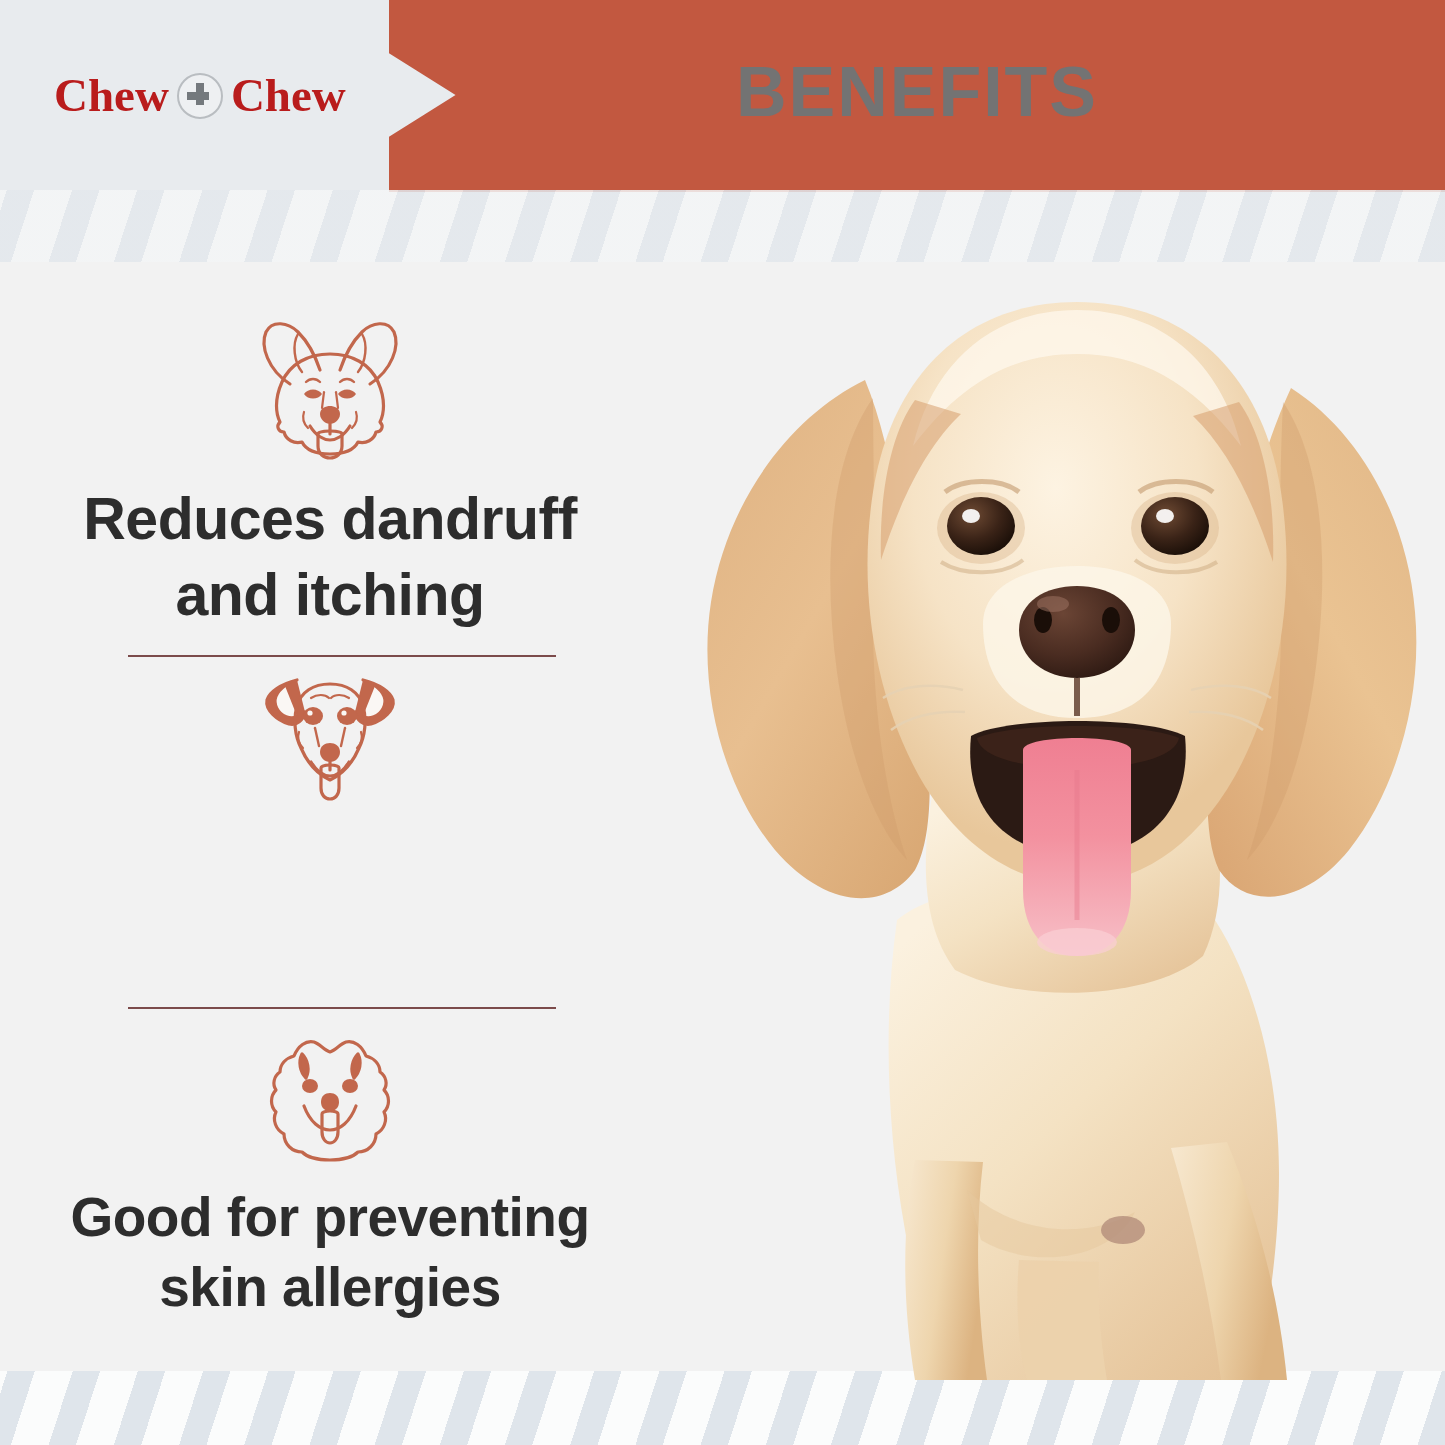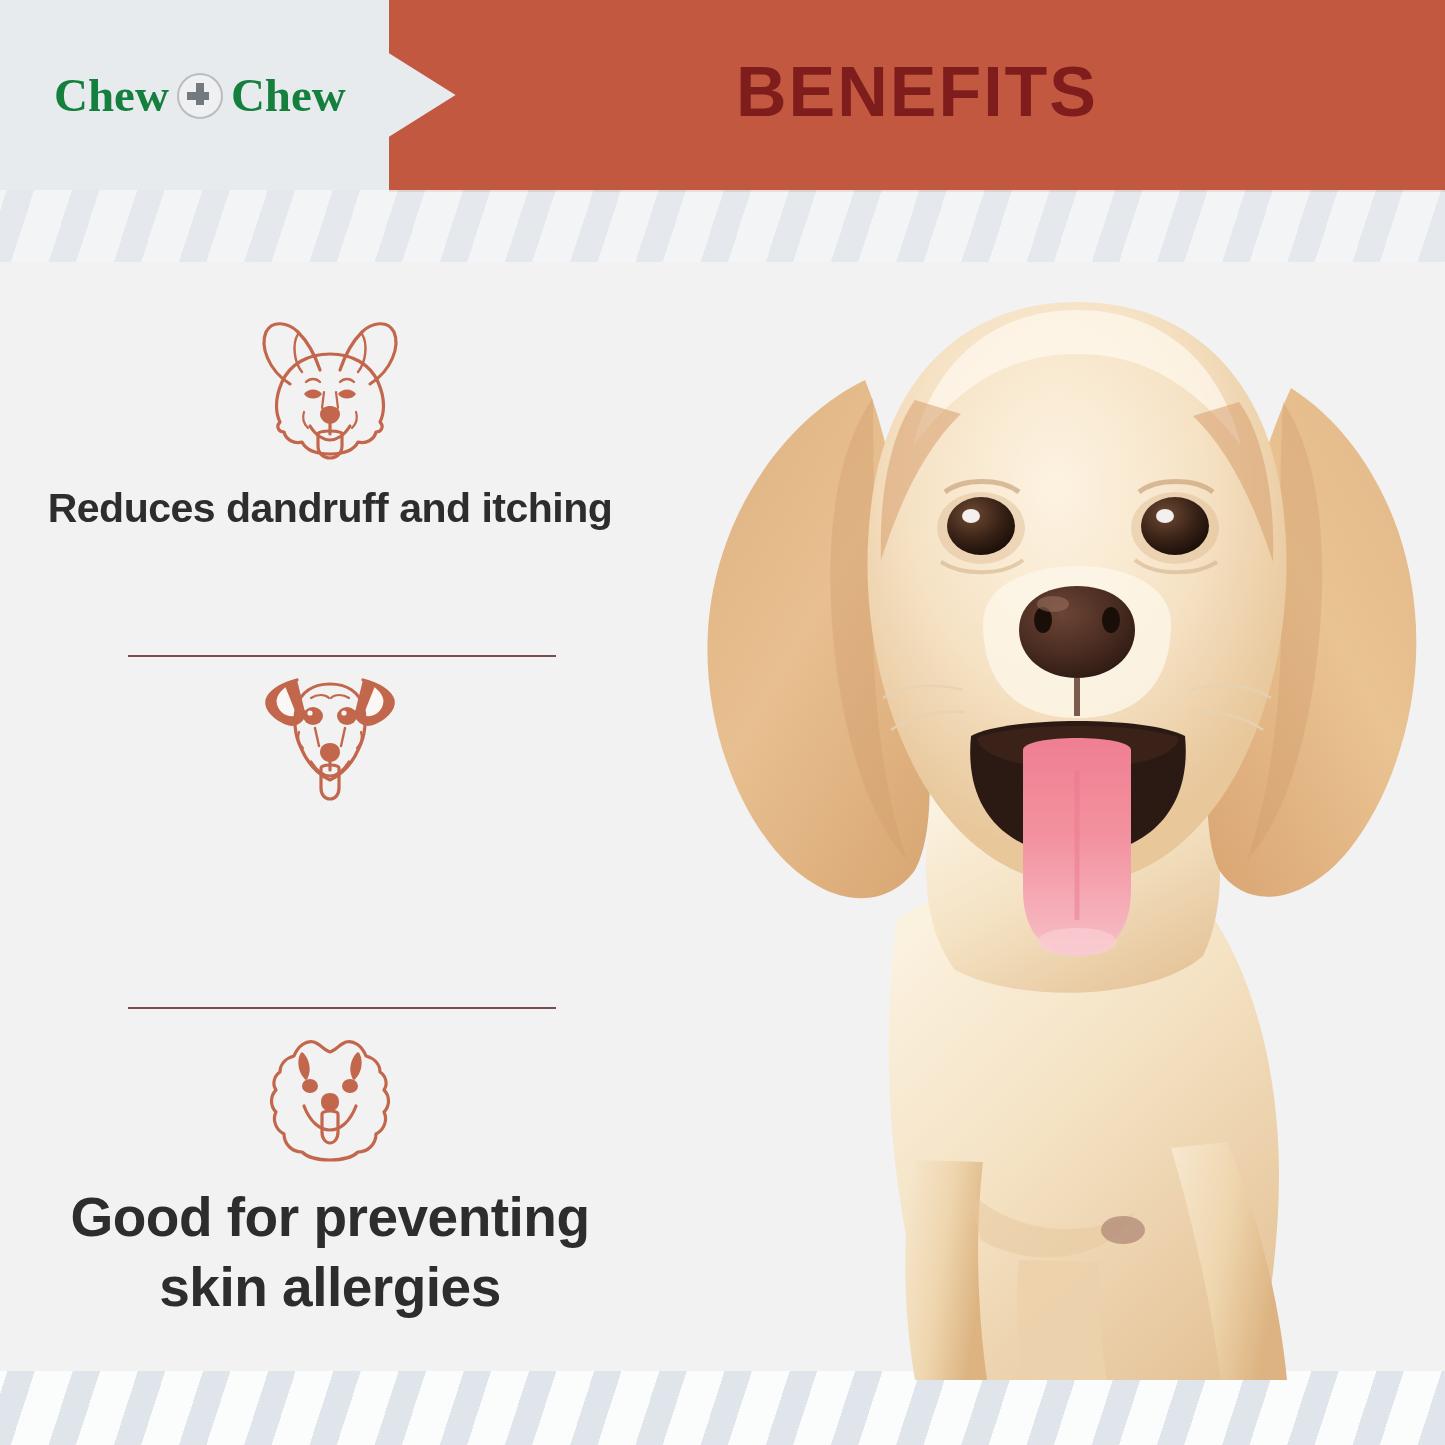--- a/index.html
+++ b/index.html
@@ -40,37 +40,37 @@
     clip-path: polygon(0 0, 100% 0, 100% 100%, 0 100%, 0 72%, 6.3% 50%, 0 28%);
   }
   .header-title {
     position: absolute;
     left: 389px; top: 0;
     width: 1056px;
     height: 190px;
     display: flex;
     align-items: center;
     justify-content: center;
-    color: #7f1d1d;
+    color: #737373;
     font-size: 70px;
     font-weight: bold;
     letter-spacing: 2px;
     line-height: 1;
     padding-bottom: 6px;
     box-sizing: border-box;
   }
 
   
   .logo {
     position: absolute;
     left: 54px; top: 72px;
     display: flex;
     align-items: center;
     gap: 8px;
-    color: #15803d;
+    color: #b91c1c;
     font-family: "Liberation Serif", serif;
     font-weight: bold;
     font-size: 47px;
     line-height: 1;
   }
   .logo-plus {
     position: relative;
     width: 42px; height: 42px;
     border: 2px solid #b9bdc1;
     border-radius: 50%;
@@ -147,21 +147,21 @@
   .benefit-3 { top: 768px; }
 
   .benefit-icon {
     display: block;
     margin: 0 auto;
   }
   .benefit-text {
     margin: 16px auto 0;
     color: #2d2d2d;
     font-weight: bold;
-    font-size: 41px;
+    font-size: 59px;
     line-height: 1.28;
     letter-spacing: -0.5px;
     max-width: 600px;
   }
   .benefit-2 .benefit-text { font-size: 55px; }
   .benefit-3 .benefit-text { font-size: 55px; }
 
   .divider {
     position: absolute;
     left: 128px;

